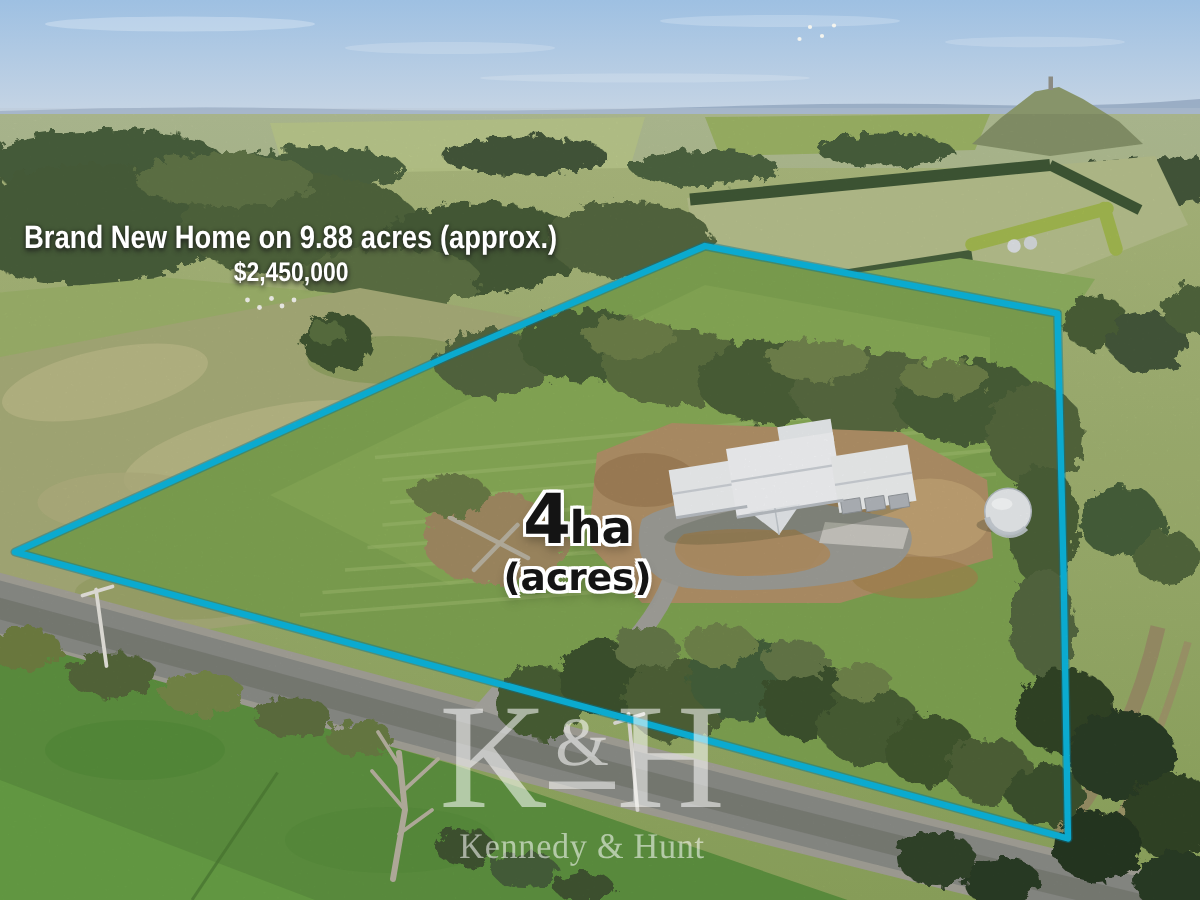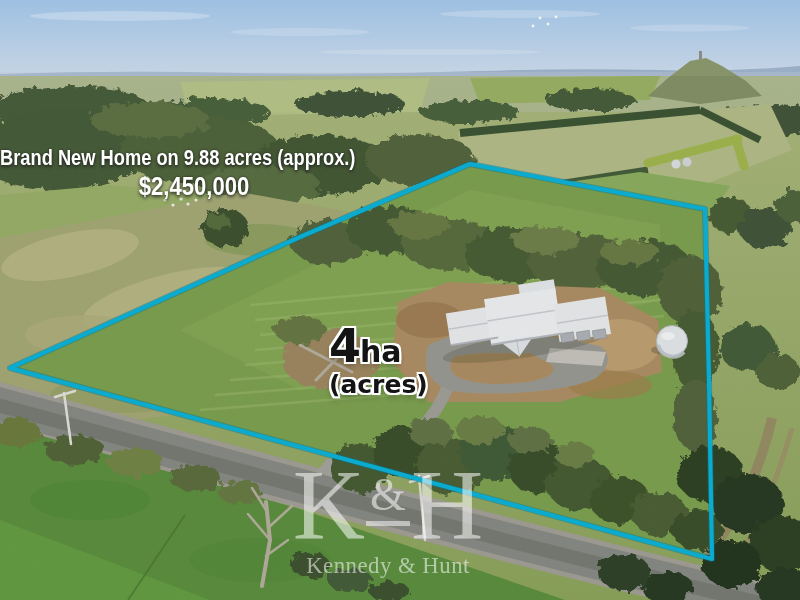--- a/index.html
+++ b/index.html
@@ -1,26 +1,26 @@
 <!DOCTYPE html>
 <html><head>
 <meta charset="utf-8">
 <style>
   html,body{margin:0;padding:0;background:#222;}
   #stage{position:relative;width:800px;height:600px;overflow:hidden;
          font-family:"Liberation Sans",sans-serif;}
   #stage svg{position:absolute;left:0;top:0;}
   .overlay{position:absolute;pointer-events:none;}
-  #listing-headline{left:0;top:146px;color:#fff;font-weight:700;font-size:21.5px;
+  #listing-headline{left:16px;top:146px;color:#fff;font-weight:700;font-size:21.5px;
       white-space:nowrap;text-shadow:0 2px 4px rgba(30,30,30,.8),0 0 3px rgba(0,0,0,.45);}
   #listing-headline .squeeze{display:inline-block;transform:scaleX(.85);transform-origin:left center;}
   #listing-price{left:8px;top:171px;width:372px;text-align:center;color:#fff;font-weight:700;
-      font-size:26px;text-shadow:0 2px 4px rgba(30,30,30,.8),0 0 3px rgba(0,0,0,.45);}
+      font-size:18px;text-shadow:0 2px 4px rgba(30,30,30,.8),0 0 3px rgba(0,0,0,.45);}
   #listing-price .squeeze{display:inline-block;transform:scaleX(.85);transform-origin:center center;}
-  #area-label{left:329px;top:323px;width:112px;text-align:left;color:#141414;
+  #area-label{left:329px;top:323px;width:112px;text-align:center;color:#141414;
       font-family:"DejaVu Sans",sans-serif;font-weight:700;line-height:1;
       text-shadow:-2px -2px 0 #fff,2px -2px 0 #fff,-2px 2px 0 #fff,2px 2px 0 #fff,
                   0 -2px 0 #fff,0 2px 0 #fff,-2px 0 0 #fff,2px 0 0 #fff,0 4px 7px rgba(0,0,0,.35);}
   #area-label .val{font-size:46px;letter-spacing:-1px;}
   #area-label .unit{font-size:30px;}
   #area-label .qual{font-size:25px;margin-top:3px;}
   #watermark{left:258px;top:466px;width:260px;text-align:center;
       color:rgba(255,255,255,.55);font-family:"Liberation Serif",serif;}
   .wm-row{display:flex;justify-content:center;align-items:center;line-height:.78;}
   .wm-big{font-size:100px;font-weight:400;}

